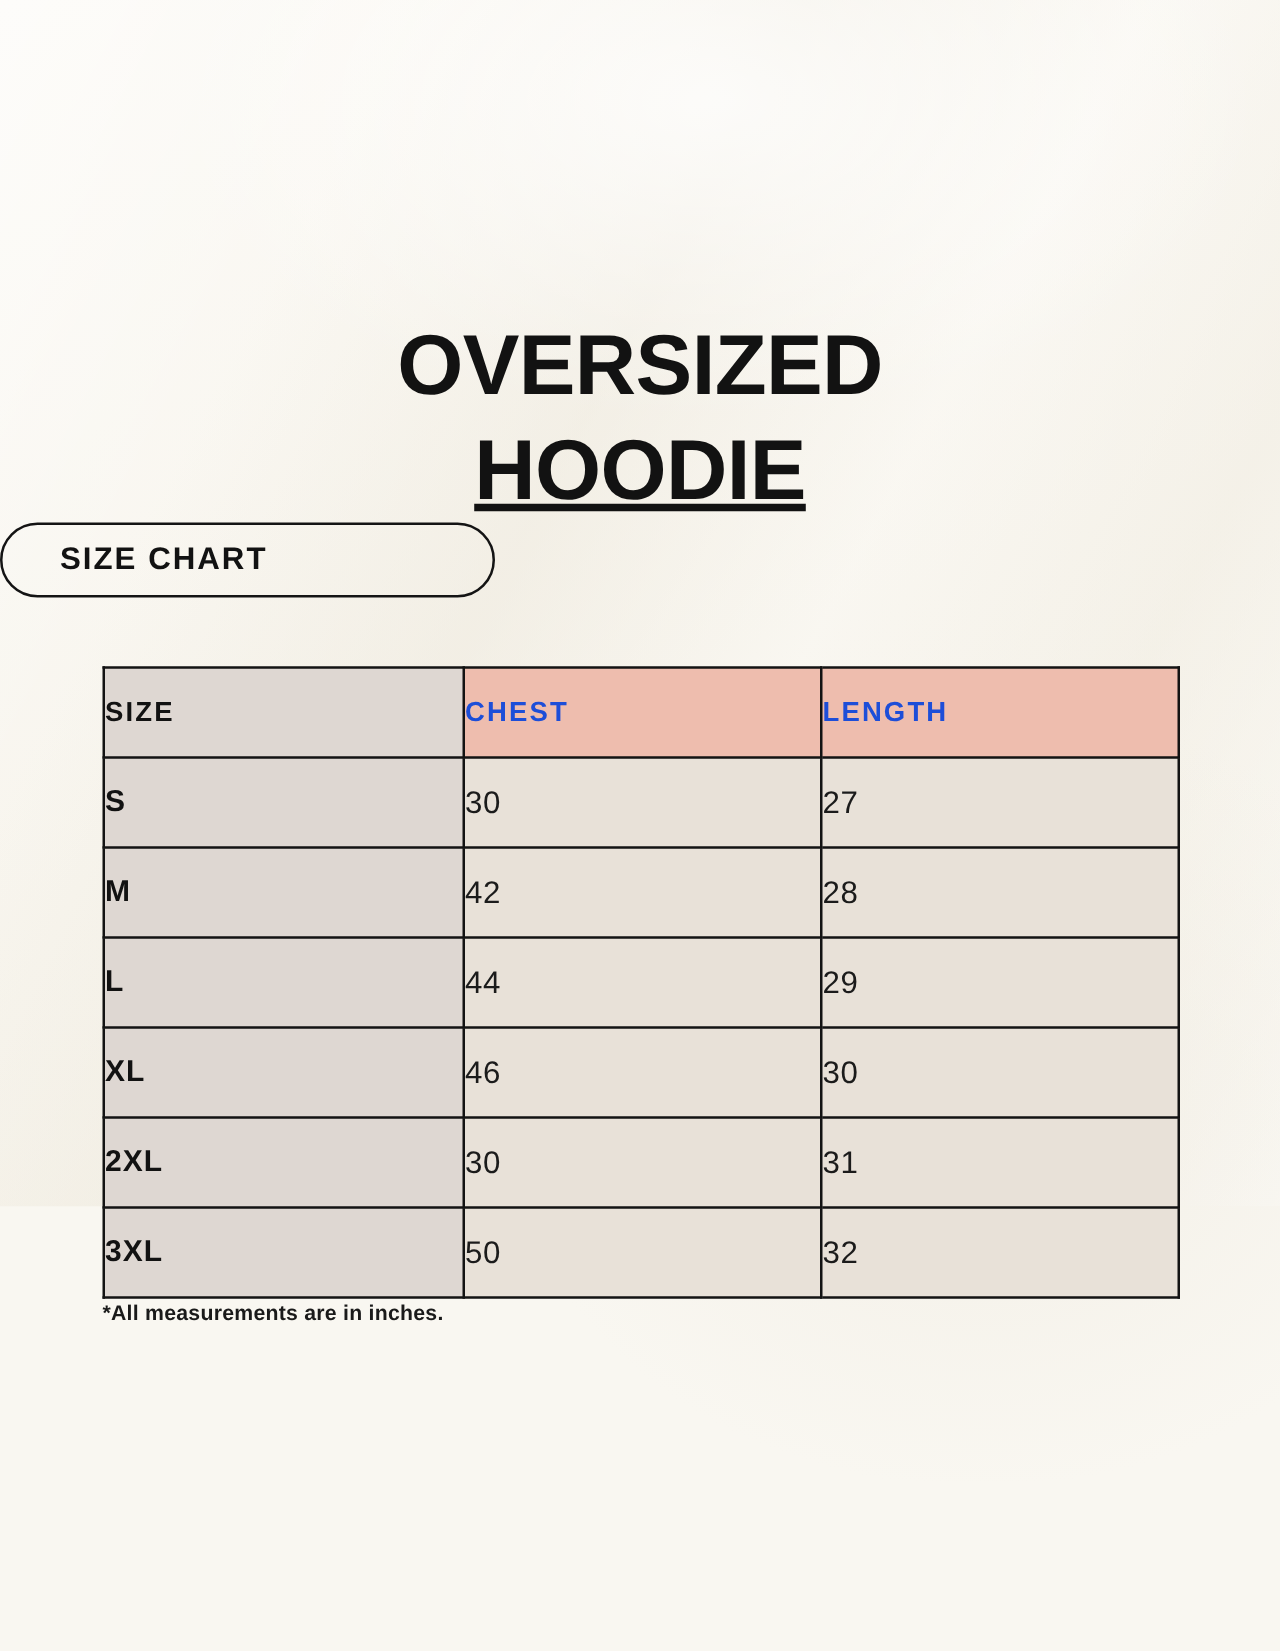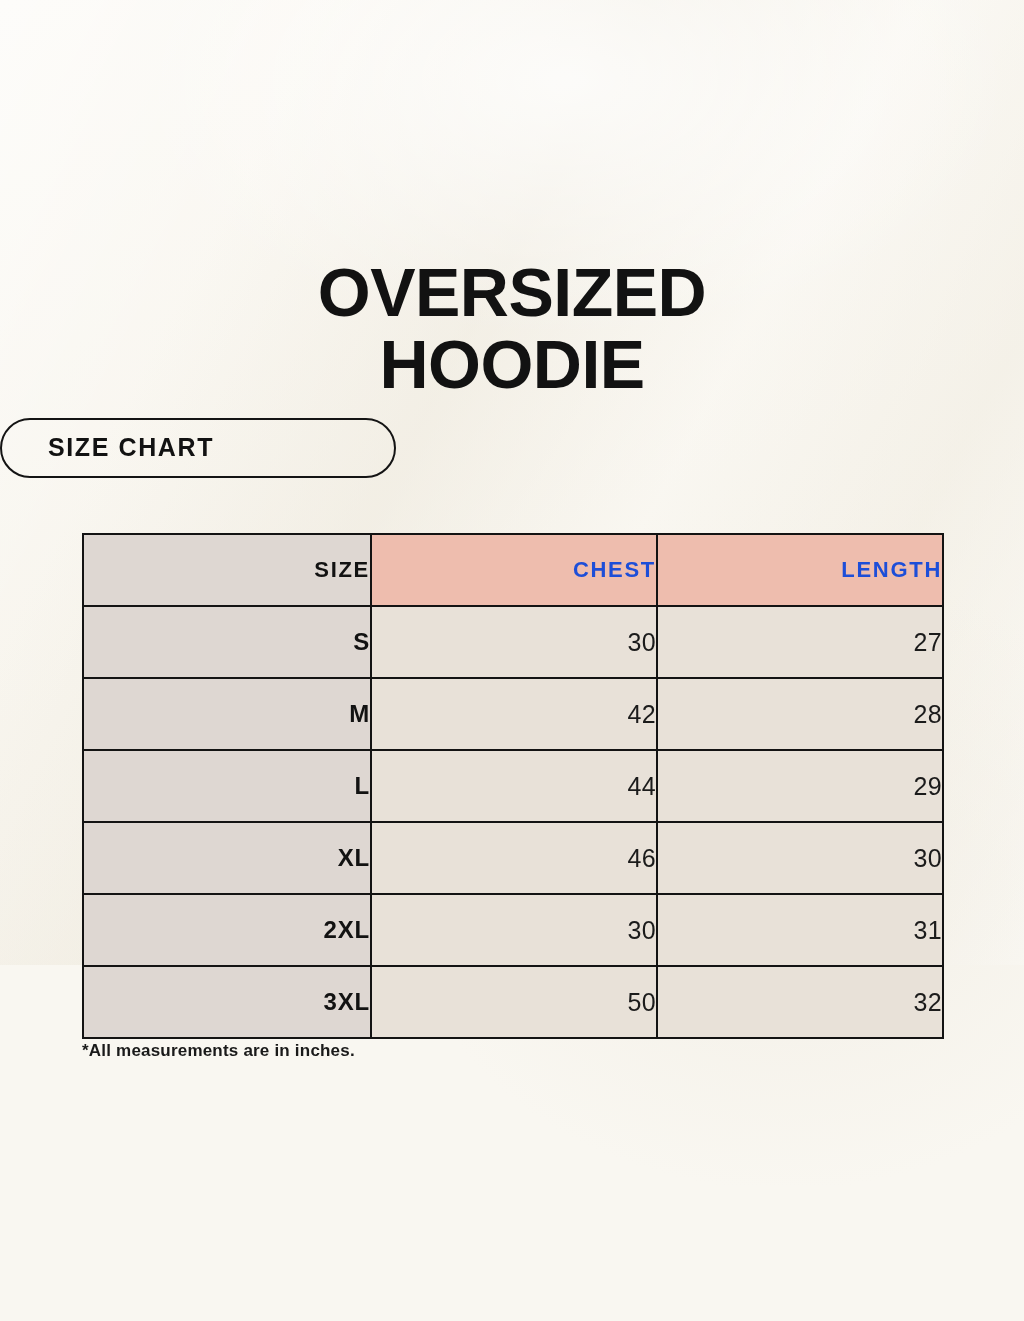--- a/index.html
+++ b/index.html
@@ -62,21 +62,22 @@
   .title-line {
     display: block;
     font-size: 68px;
     line-height: 68px;
     font-weight: bold;
     letter-spacing: -0.5px;
     color: #121212;
     white-space: nowrap;
   }
   .title-line + .title-line {
-    margin-top: 4px;
+    margin-top: 16px;
+    text-decoration: underline;
   }
 
   .badge-wrap {
     position: absolute;
     top: 418px;
     left: 0;
     width: 1024px;
   }
   .badge {
     display: inline-block;
@@ -96,21 +97,21 @@
   .size-table {
     position: absolute;
     top: 533px;
     left: 82px;
     width: 860px;
     border-collapse: collapse;
     table-layout: fixed;
   }
   .size-table td, .size-table th {
     border: 2px solid #131313;
-    text-align: right;
+    text-align: left;
     vertical-align: middle;
     padding: 0;
     height: 72px;
     box-sizing: border-box;
   }
   .col-size { width: 288px; }
   .col-data { width: 286px; }
 
   .th-size {
     background: #DED7D2;

